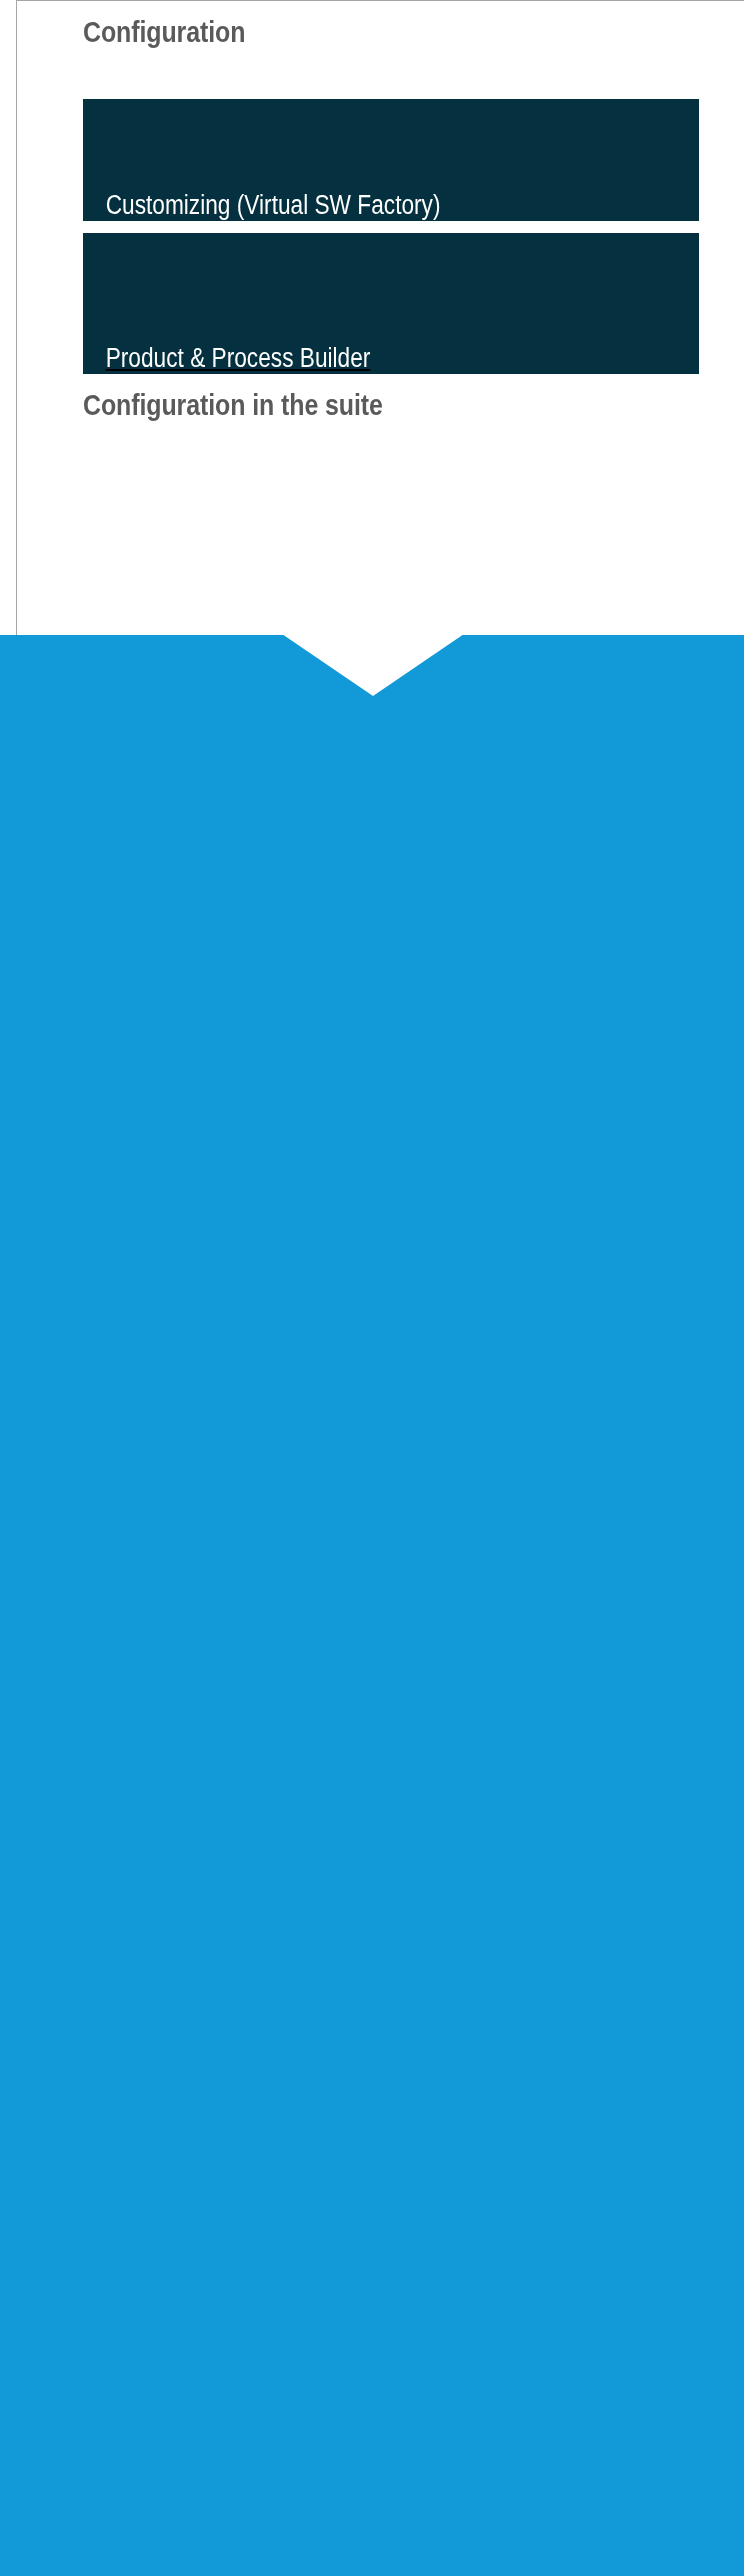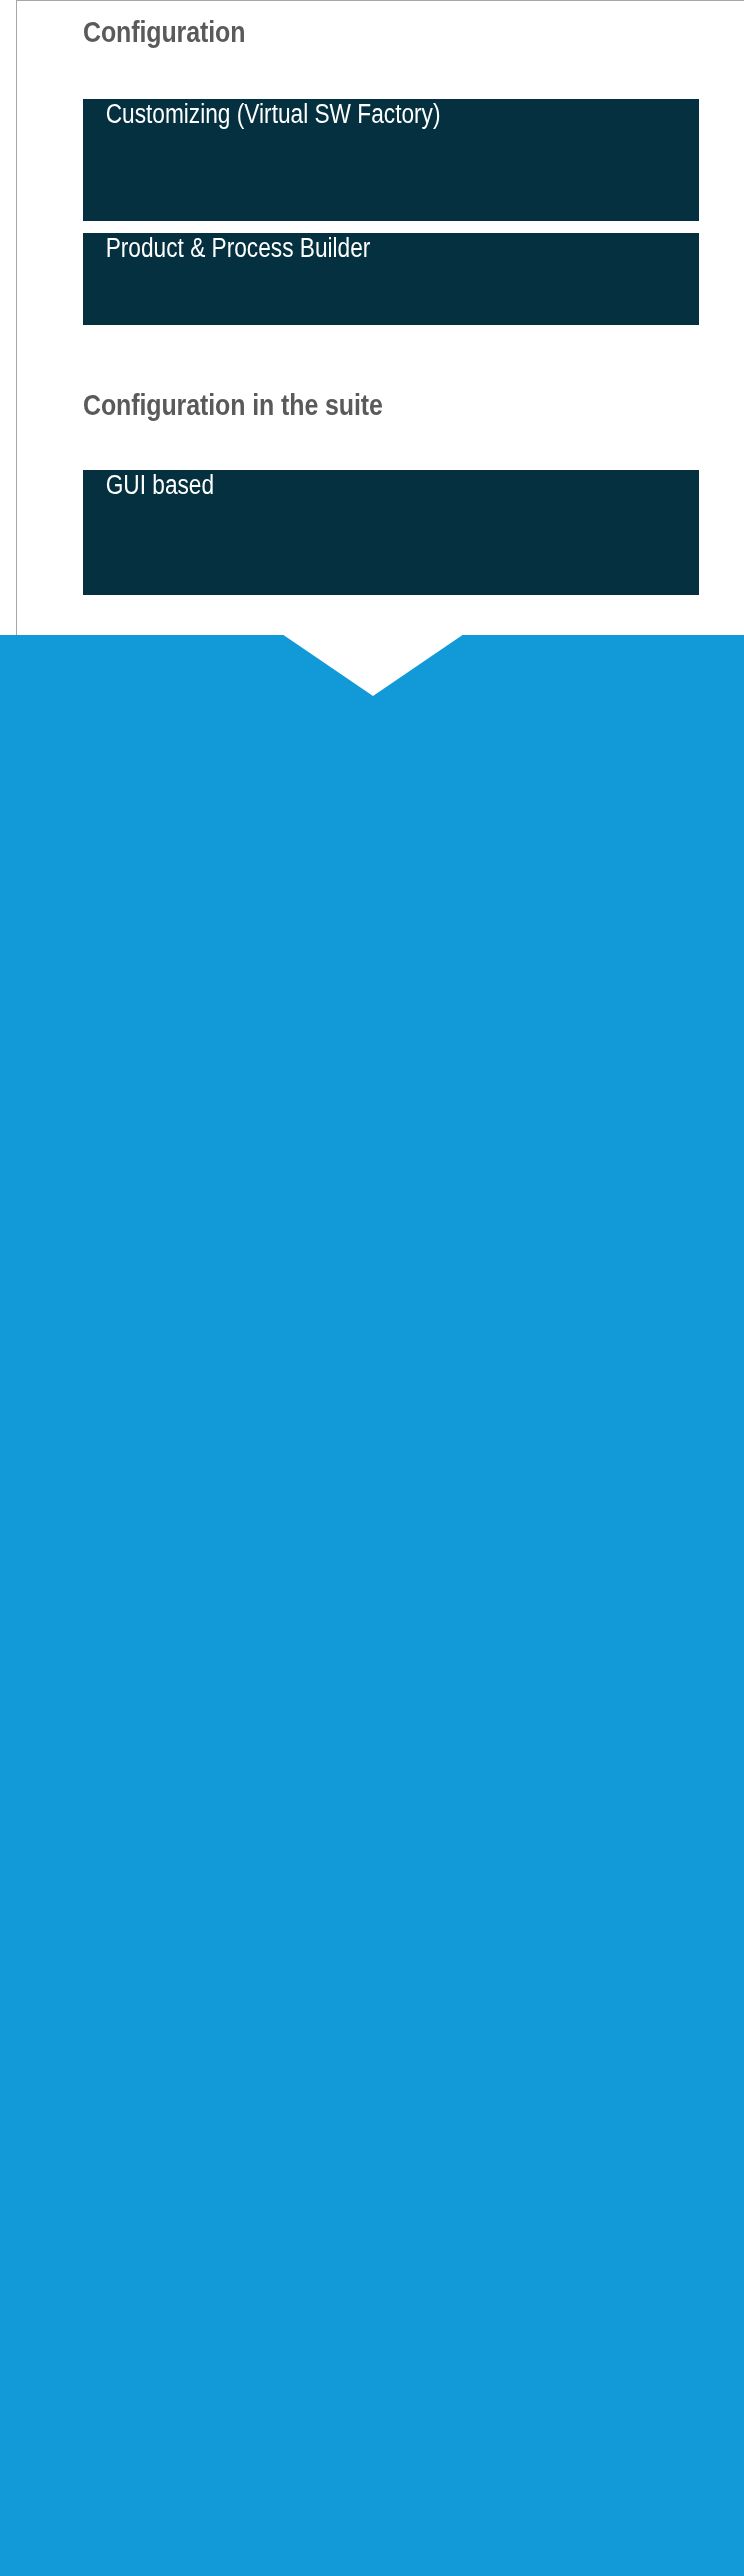--- a/index.html
+++ b/index.html
@@ -47,34 +47,34 @@
   .heading-config       { left: 66px;  top: 15px;  font-size: 29px; }
   .heading-config-suite { left: 66px;  top: 388px; font-size: 29px; }
 
   .dark-box {
     position: absolute;
     left: 66px;
     width: 616px;
     background: #04303f;
     box-sizing: border-box;
     display: flex;
-    align-items: flex-start;
+    align-items: flex-end;
   }
   .dark-box span {
     display: block;
     color: #ffffff;
     font-size: 27px;
     font-stretch: condensed;
     transform: scaleX(0.84);
     transform-origin: left center;
     white-space: nowrap;
     padding-left: 27px;
   }
   .box-customizing { top: 98px; height: 122px; }
-  .box-builder     { top: 232px; height: 92px; }
+  .box-builder     { top: 232px; height: 141px; text-decoration: underline; }
   .box-gui         { top: 469px; height: 125px; }
 
   
   .blue-section {
     position: absolute;
     left: 0;
     top: 635px;
     width: 745px;
     height: 1941px;
     background: #1199d8;
@@ -179,23 +179,20 @@
     <div class="dark-box box-customizing">
       <span>Customizing (Virtual SW Factory)</span>
     </div>
 
     <div class="dark-box box-builder">
       <span>Product &amp; Process Builder</span>
     </div>
 
     <div class="section-heading heading-config-suite">Configuration in the suite</div>
 
-    <div class="dark-box box-gui">
-      <span>GUI based</span>
-    </div>
 
   </div>
 
   <div class="notch"></div>
 
   <div class="blue-heading heading-basic">Basic System</div>
 
   <div class="light-box bs-row row-basic">
     <span class="icon-wrap">
       <svg width="37" height="37" viewBox="0 0 54 54">

